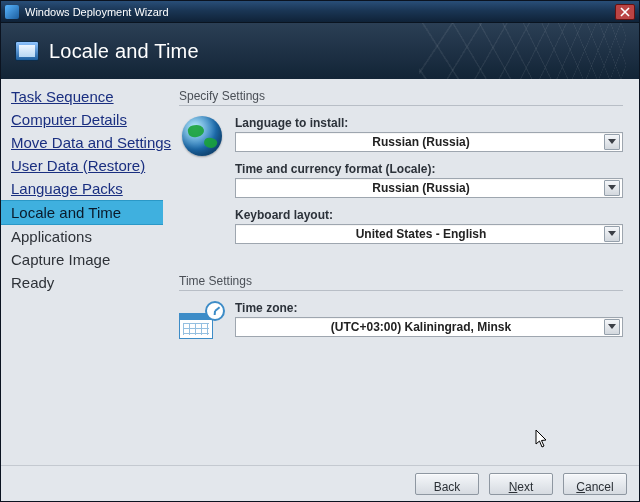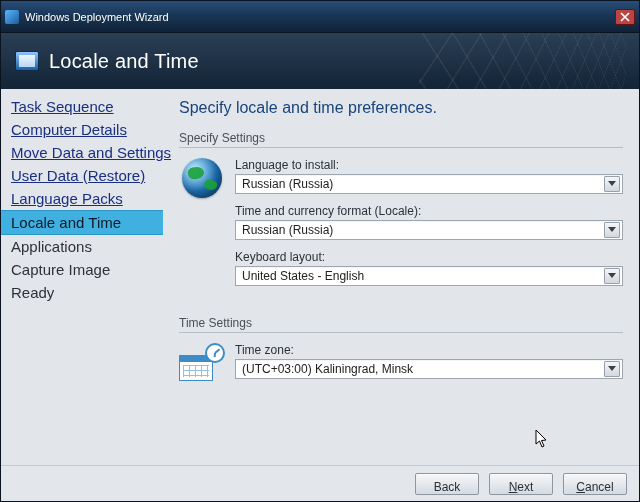--- a/index.html
+++ b/index.html
@@ -13,21 +13,21 @@
   }
   .window {
     width: 640px;
     height: 502px;
     background: #e8ebef;
     display: flex;
     flex-direction: column;
     border: 1px solid #0b1320;
   }
   .titlebar {
-    height: 32px;
+    height: 22px;
     background: linear-gradient(to bottom,#294e78,#1a3655 45%,#0f2238);
     color: #fff;
     display: flex;
     align-items: center;
     padding: 4px 4px;
     font-size: 11px;
     border-bottom: 1px solid #0a1420;
   }
   .titlebar .app-icon {
     width: 14px; height: 14px; margin-right: 6px;
@@ -132,35 +132,35 @@
     border-bottom:1px solid #b8bec6;
     margin-bottom:10px;
   }
   .row {
     display:flex;
     align-items:flex-start;
     gap:10px;
     margin-bottom:6px;
   }
   .iconcell { width:46px; flex:0 0 46px; display:flex; align-items:flex-start; justify-content:center; }
-  .fields { flex:1; }
+  .fields { flex:1;font-weight:bold; }
   .fld { margin-bottom: 10px; }
   .fld label { display:block; font-size:12px; color:#2c323a; margin-bottom:2px; }
   .dropdown {
     display:flex; align-items:center;
     height:20px;
     background:#fff;
     border:1px solid #9ea6af;
     box-shadow: inset 0 1px 0 rgba(0,0,0,.04);
     padding: 0 2px 0 6px;
     font-size:12px;
     color:#222;
     position:relative;
   }
-  .dropdown .val { flex:1; overflow:hidden; white-space:nowrap; text-overflow:ellipsis; }
+  .dropdown .val { flex:1; overflow:hidden; white-space:nowrap; text-overflow:ellipsis;text-align:center; }
   .dropdown .btn {
     width:16px; height:16px; flex:0 0 16px;
     background:linear-gradient(to bottom,#f4f6f9,#d3d8de);
     border:1px solid #95a0ab; border-radius:1px;
     display:flex; align-items:center; justify-content:center;
     margin-left:4px;
   }
   .dropdown .btn svg{ width:8px; height:6px; display:block; }
   
   .globe {
@@ -256,21 +256,20 @@
       <div class="step">Move Data and Settings</div>
       <div class="step">User Data (Restore)</div>
       <div class="step">Language Packs</div>
       <div class="step active">Locale and Time</div>
       <div class="step plain">Applications</div>
       <div class="step plain">Capture Image</div>
       <div class="step plain">Ready</div>
     </div>
 
     <div class="main">
-      <h2>Specify locale and time preferences.</h2>
 
       <fieldset class="group">
         <legend>Specify Settings</legend>
 
         <div class="row">
           <div class="iconcell">
             <div class="globe"></div>
           </div>
           <div class="fields">
             <div class="fld">

